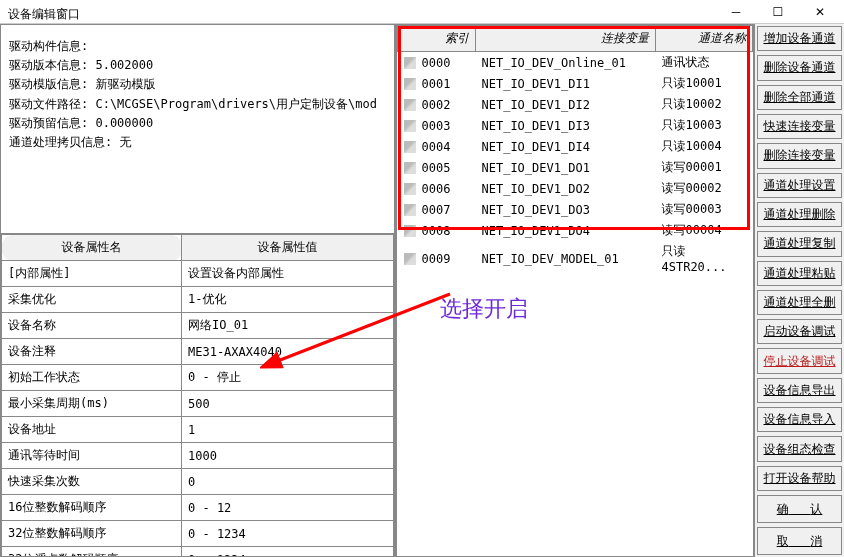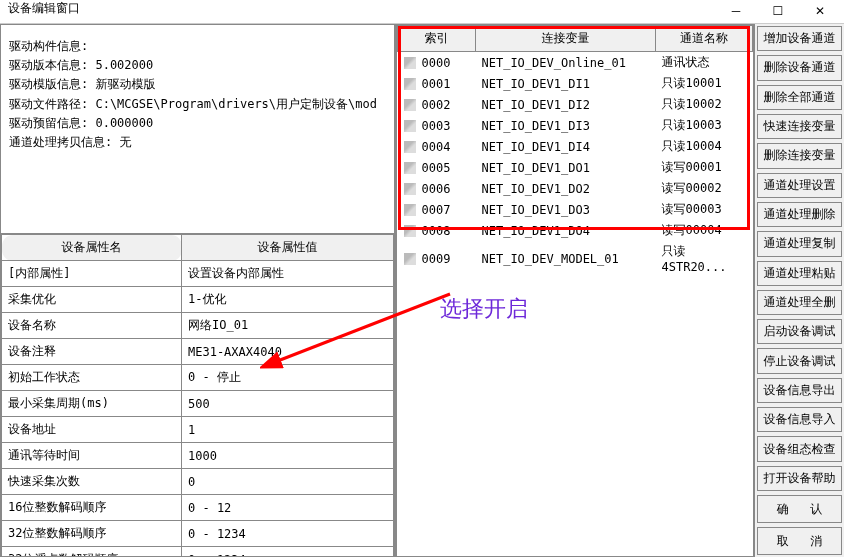--- a/index.html
+++ b/index.html
@@ -14,21 +14,21 @@
       width: 844px;
       height: 557px;
       overflow: hidden;
       position: relative;
     }
     .titlebar {
       height: 24px;
       background: #fff;
       border-bottom: 1px solid #ccc;
       display: flex;
-      align-items: flex-start;
+      align-items: flex-end;
       justify-content: space-between;
       padding: 0 4px;
       gap: 40px;
     }
     .title-text {
       padding-left: 4px;
     }
     .window-controls {
       display: flex;
       gap: 2px;
@@ -99,23 +99,24 @@
       position: relative;
     }
     .channel-table {
       width: 100%;
       border-collapse: collapse;
     }
     .channel-table th {
       border: 1px solid #888;
       background: #f0f0f0;
       padding: 4px 6px;
-      text-align: center;
+      text-align: right;
       font-weight: normal;
       height: 22px;
+      font-style: italic;
     }
     .channel-table td {
       padding: 2px 6px;
       font-family: "Consolas", "SimSun", monospace;
       height: 17px;
     }
     .channel-table th:nth-child(1) { width: 78px; }
     .channel-table th:nth-child(2) { width: 180px; }
     .channel-row-icon {
       display: inline-block;
@@ -156,22 +157,23 @@
     .side-btn {
       height: 28px;
       background: #f0f0f0;
       border: 1px solid #888;
       font-size: 12px;
       display: flex;
       align-items: center;
       justify-content: center;
       cursor: pointer;
       white-space: nowrap;
-    }
-    .side-btn.disabled { color: #000000; }
+      text-decoration: underline;
+    }
+    .side-btn.disabled { color: #b91c1c; }
     .bottom-btns {
       display: flex;
       gap: 4px;
     }
     .bottom-btns .side-btn {
       flex: 1;
     }
   </style>
 </head>
 <body>

